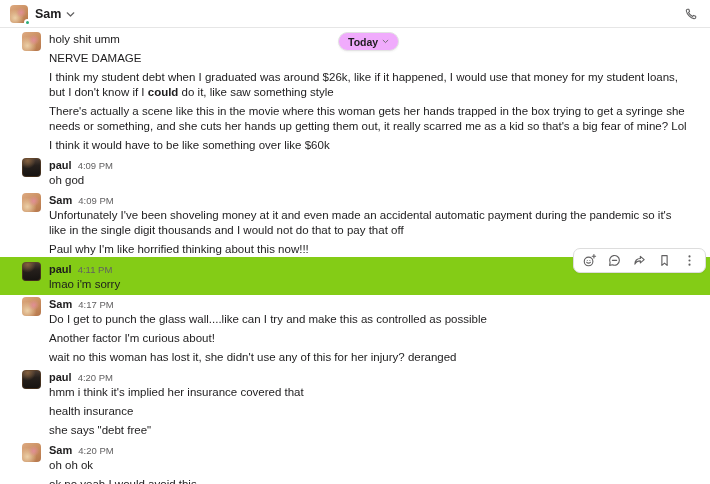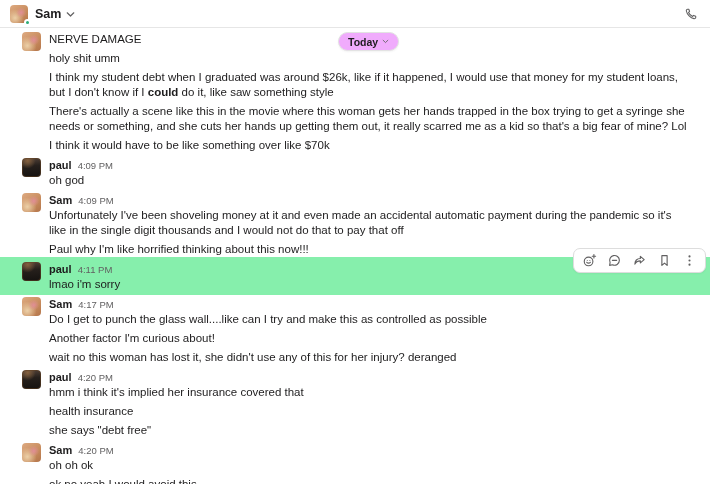--- a/index.html
+++ b/index.html
@@ -52,21 +52,21 @@
   .msg-avatar { width: 19px; height: 19px; flex-shrink: 0; margin-right: 8px; margin-top: 0; cursor: pointer; }
   .msg-body { flex: 1; min-width: 0; }
   .head { line-height: 14px; font-size: 11px; white-space: nowrap; }
   .uname { font-weight: bold; color: #1d1c1d; cursor: pointer; }
   .time { font-size: 9.5px; color: #616061; margin-left: 6px; cursor: pointer; text-align: right; }
   .msg-text { font-size: 11.5px; line-height: 15px; margin: 0; }
   .msg-text + .msg-text { margin-top: 4px; }
   .head + .msg-text { margin-top: 0; }
 
   .group.hovered {
-    background: #86efac;
+    background: #84cc16;
     position: relative;
     padding-bottom: 3px; margin-bottom: -3px;
   }
 
   
   .date-pill {
     position: absolute; top: 32px; left: 338px;
     height: 19px; padding: 0 9px;
     display: inline-flex; align-items: center; gap: 4px;
     background: #f0abfc; border: 1px solid #e3e3e3; border-radius: 10px;
@@ -114,25 +114,25 @@
   <svg width="7" height="5" viewBox="0 0 9 7">
       <path class="icon-stroke" d="M1.2 1.8 4.5 5 7.8 1.8"></path>
     </svg>
 </div>
 
 <div class="chat">
 
   <div class="group first">
     <div class="avatar msg-avatar av-sam"></div>
     <div class="msg-body">
+      <div class="msg-text">holy shit umm</div>
       <div class="msg-text">NERVE DAMAGE</div>
-      <div class="msg-text">holy shit umm</div>
       <div class="msg-text"><span>I think my student debt when I graduated was around $26k, like if it happened, I would use that money for my student loans, but I don't know if I </span><strong>could</strong><span> do it, like saw something style</span></div>
       <div class="msg-text">There's actually a scene like this in the movie where this woman gets her hands trapped in the box trying to get a syringe she needs or something, and she cuts her hands up getting them out, it really scarred me as a kid so that's a big fear of mine? Lol</div>
-      <div class="msg-text">I think it would have to be like something over like $70k</div>
+      <div class="msg-text">I think it would have to be like something over like $60k</div>
     </div>
   </div>
 
   <div class="group">
     <div class="avatar msg-avatar av-paul"></div>
     <div class="msg-body">
       <div class="head"><span class="uname">paul</span><span class="time">4:09 PM</span></div>
       <div class="msg-text">oh god</div>
     </div>
   </div>

